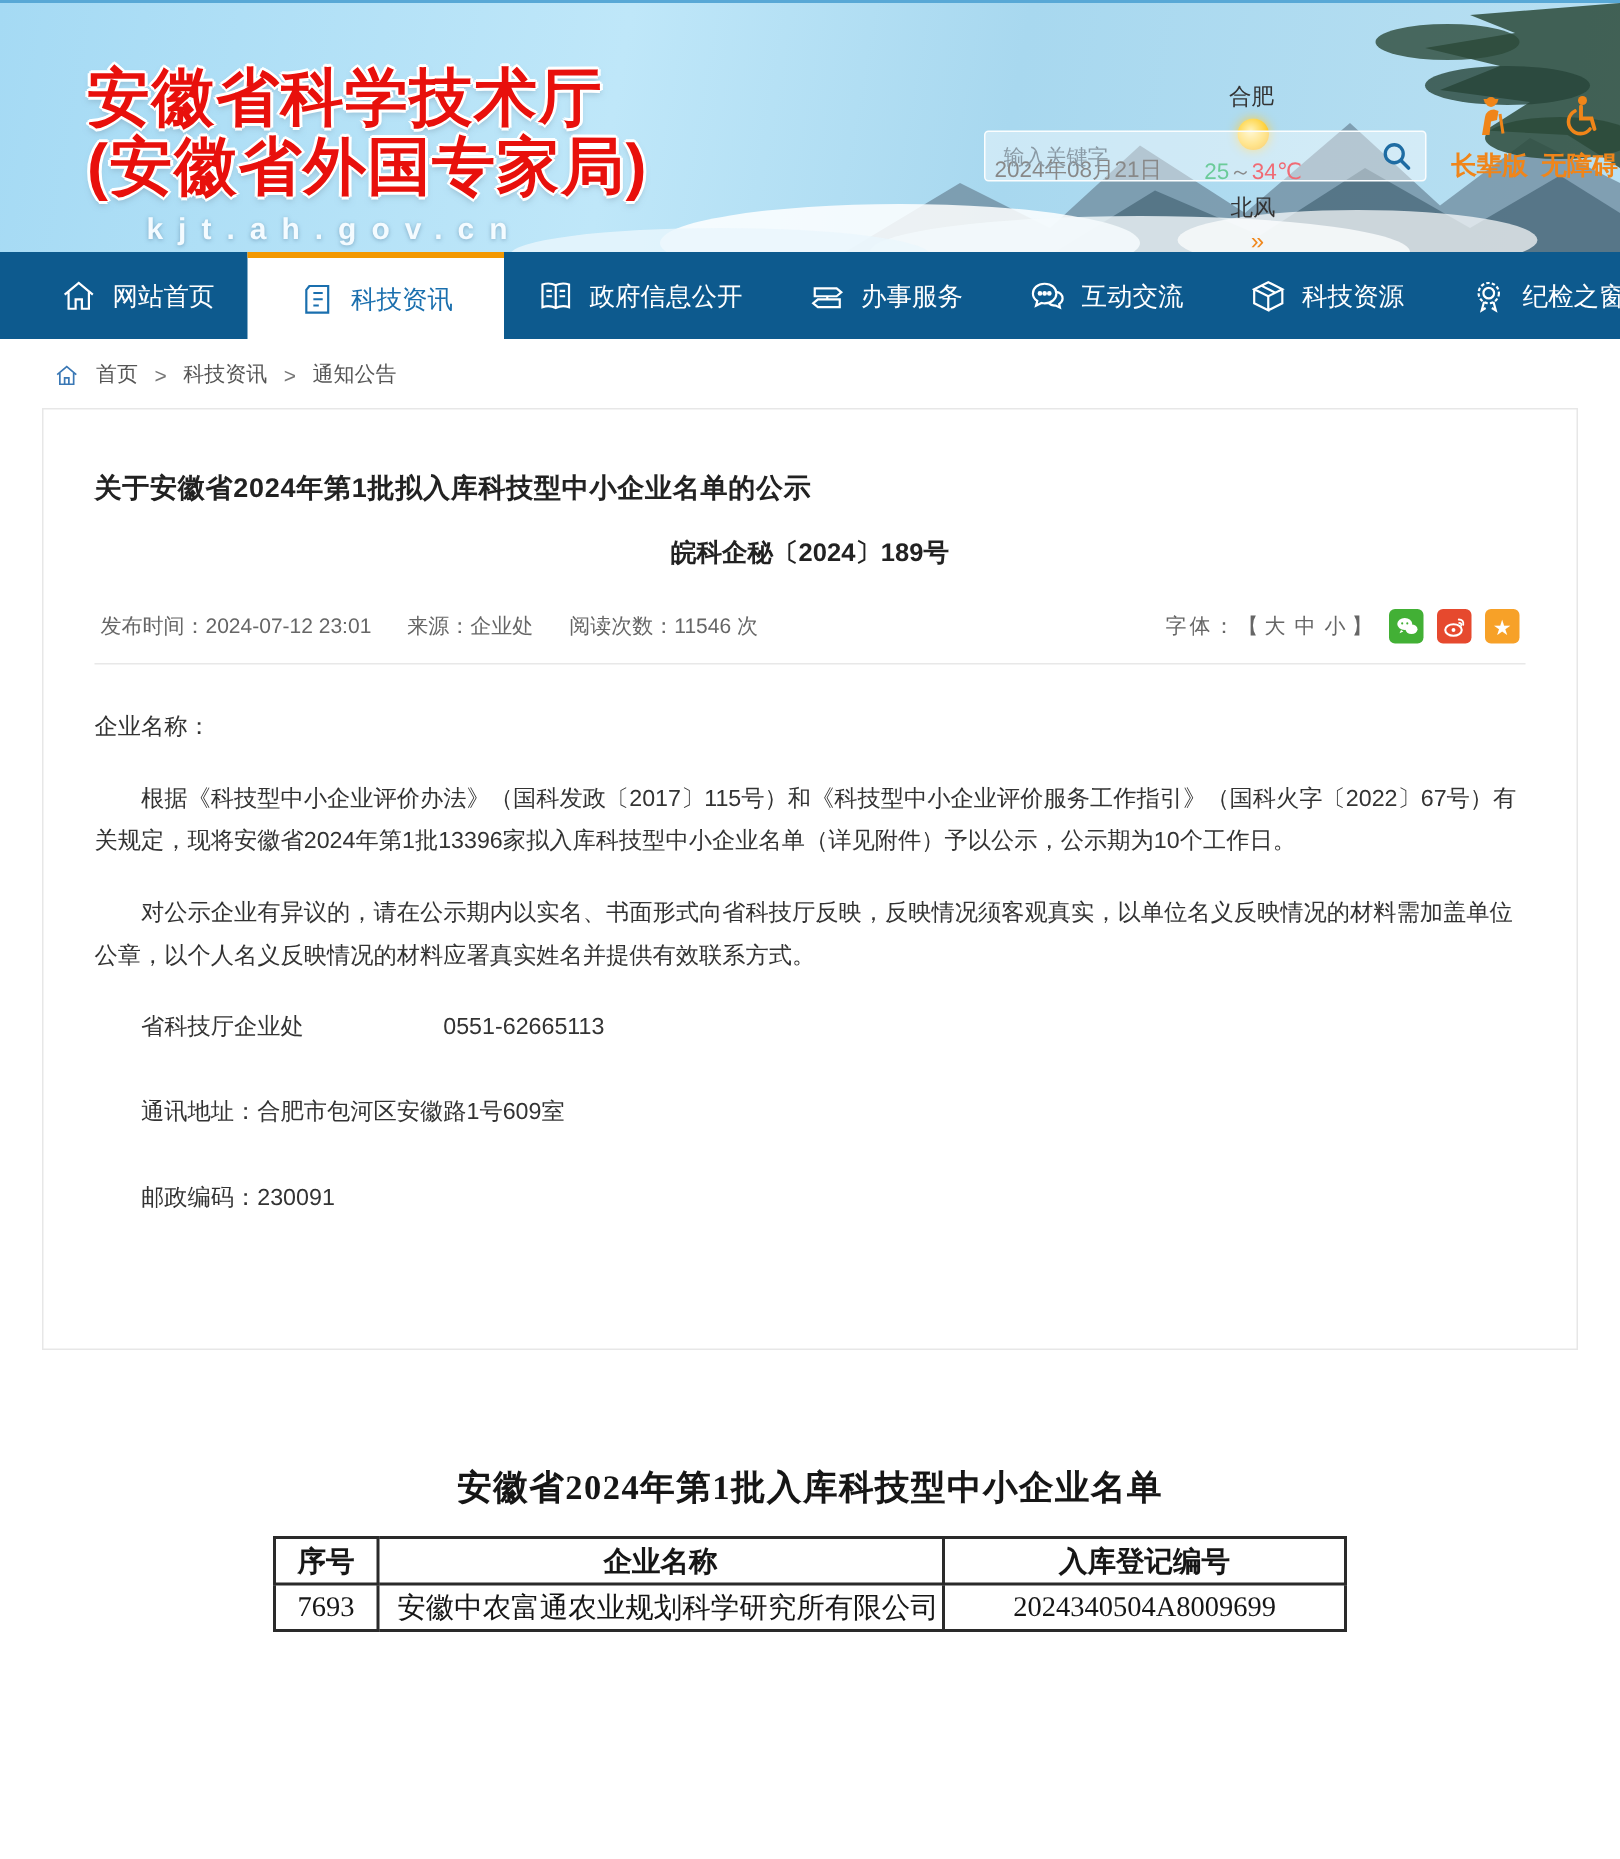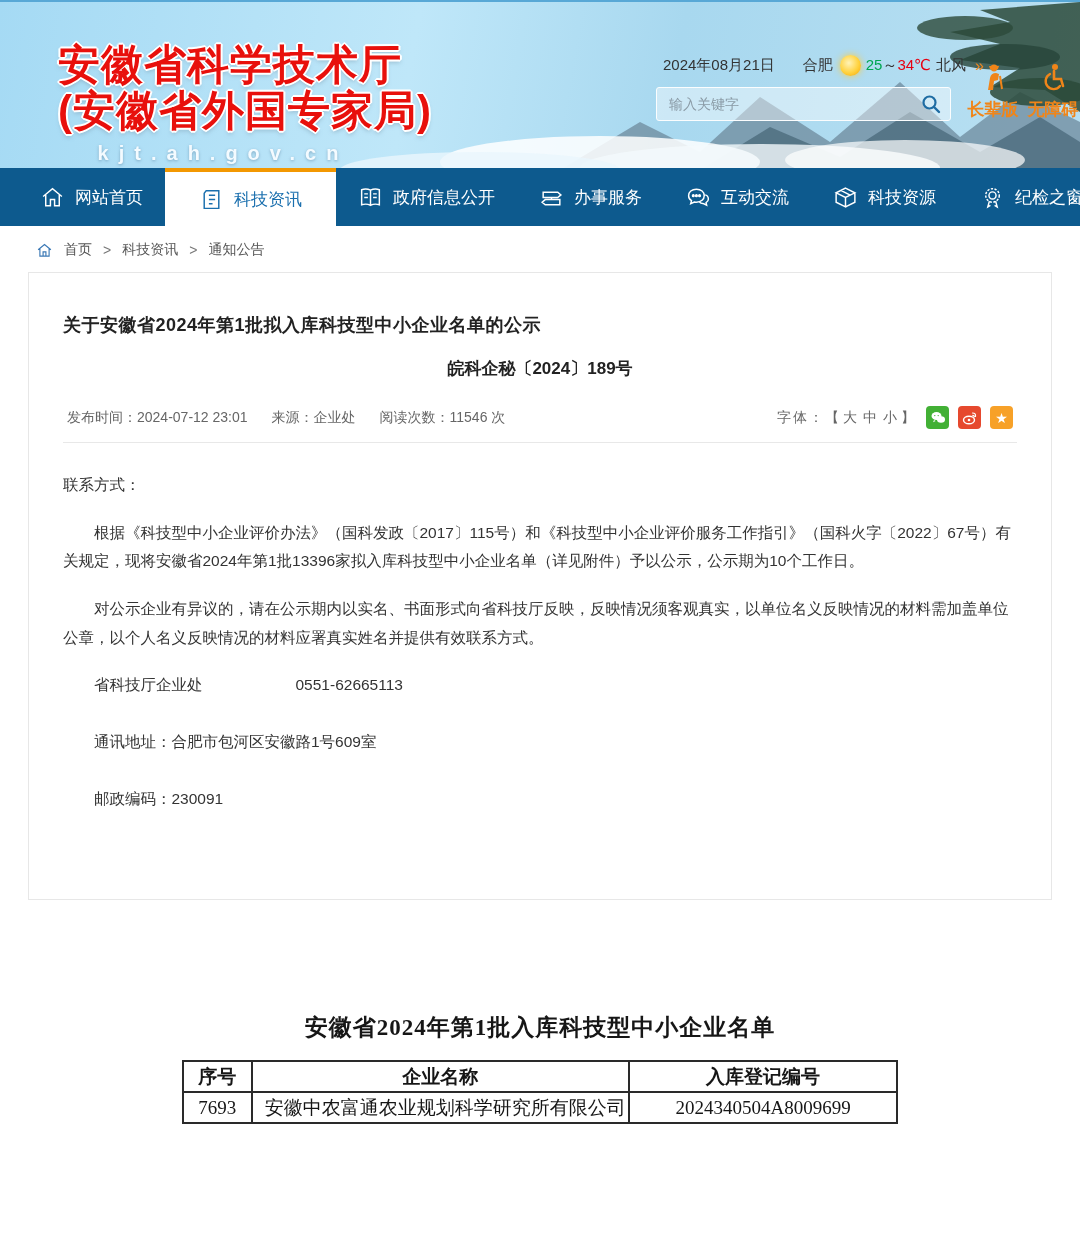--- a/index.html
+++ b/index.html
@@ -21,21 +21,21 @@
     font-size:42px; font-weight:bold; letter-spacing:1px; color:#e8100c; line-height:46px;
     text-shadow:-2px 0 #fff,2px 0 #fff,0 -2px #fff,0 2px #fff,-1px -1px #fff,1px 1px #fff,1px -1px #fff,-1px 1px #fff,0 3px 4px rgba(120,150,170,.55);
     white-space:nowrap;
   }
   .logo-domain {
     margin-top:8px; font-size:20px; font-weight:bold; color:#f4fbff; letter-spacing:10px;
     text-shadow:0 1px 3px rgba(90,130,160,.6);
   }
   .header-meta { position:absolute; left:663px; top:53px; display:flex; align-items:center; font-size:15px; color:#333; }
   .header-date { margin-right:28px; }
-  .weather { display:flex; align-items:center; gap:5px; }
+  .weather { display:flex; align-items:center; gap:5px;flex-direction:column; }
   .weather-city { margin-right:2px; }
   .sun-icon {
     width:21px; height:21px; border-radius:50%;
     background:radial-gradient(circle at 42% 38%,#fff3b8,#ffd23e 55%,#f7a906 95%);
     box-shadow:0 0 7px rgba(255,205,60,.95);
   }
   .temp-low { color:#00a651; }
   .temp-high { color:#e60012; }
   .weather-more { color:#f0881e; font-size:16px; margin-left:4px; letter-spacing:-2px; }
   .search-box {
@@ -92,21 +92,21 @@
   .share-wechat { background:#42b035; }
   .share-weibo { background:#e6492e; }
   .share-star { background:#f7a128; color:#fff; font-size:14px; line-height:1; }
 
   .article-body { margin-top:28px; font-size:15.5px; line-height:1.85; color:#333; }
   .article-body p { margin-bottom:19px; }
   .article-body p.indent { text-indent:2em; }
   .article-body p.contact { margin-bottom:28px; }
 
   
-  .scan-wrap { margin-top:112px; font-family:"Liberation Serif","DejaVu Serif",serif; color:#161616; }
+  .scan-wrap { margin-top:76px; font-family:"Liberation Serif","DejaVu Serif",serif; color:#161616; }
   .scan-title { text-align:center; font-size:23px; font-weight:bold; letter-spacing:1px; }
   .scan-table { width:716px; margin:17px auto 0; border-collapse:collapse; }
   .scan-table th, .scan-table td { border:2px solid #2a2a2a; font-size:19px; height:31px; }
   .scan-table th { font-weight:bold; text-align:center; }
   .scan-table td { text-align:center; }
   .scan-table td.co-name { text-align:center; padding-left:10px; }
   .col-seq { width:74px; }
   .col-name { width:443px; }
   .col-reg { width:285px; }
 </style>
@@ -270,21 +270,21 @@
           <path d="M10.5 3 Q14 3 13.5 6.5 M10.8 5.3 Q12.5 5.4 12.2 7" fill="none" stroke="#fff" stroke-width="1.2" stroke-linecap="round"></path>
         </svg>
       </span>
       <span class="share-icon share-star">
           <span>★</span>
         </span>
     </div>
   </div>
 
   <div class="article-body">
-    <p>联系方式：</p>
+    <p>企业名称：</p>
     <p class="indent">根据《科技型中小企业评价办法》（国科发政〔2017〕115号）和《科技型中小企业评价服务工作指引》（国科火字〔2022〕67号）有关规定，现将安徽省2024年第1批13396家拟入库科技型中小企业名单（详见附件）予以公示，公示期为10个工作日。</p>
     <p class="indent">对公示企业有异议的，请在公示期内以实名、书面形式向省科技厅反映，反映情况须客观真实，以单位名义反映情况的材料需加盖单位公章，以个人名义反映情况的材料应署真实姓名并提供有效联系方式。</p>
     <p class="indent contact">省科技厅企业处　　　　　　0551-62665113</p>
     <p class="indent contact">通讯地址：合肥市包河区安徽路1号609室</p>
     <p class="indent contact">邮政编码：230091</p>
   </div>
 </div>
 
 <div class="scan-wrap">
   <div class="scan-title">安徽省2024年第1批入库科技型中小企业名单</div>

